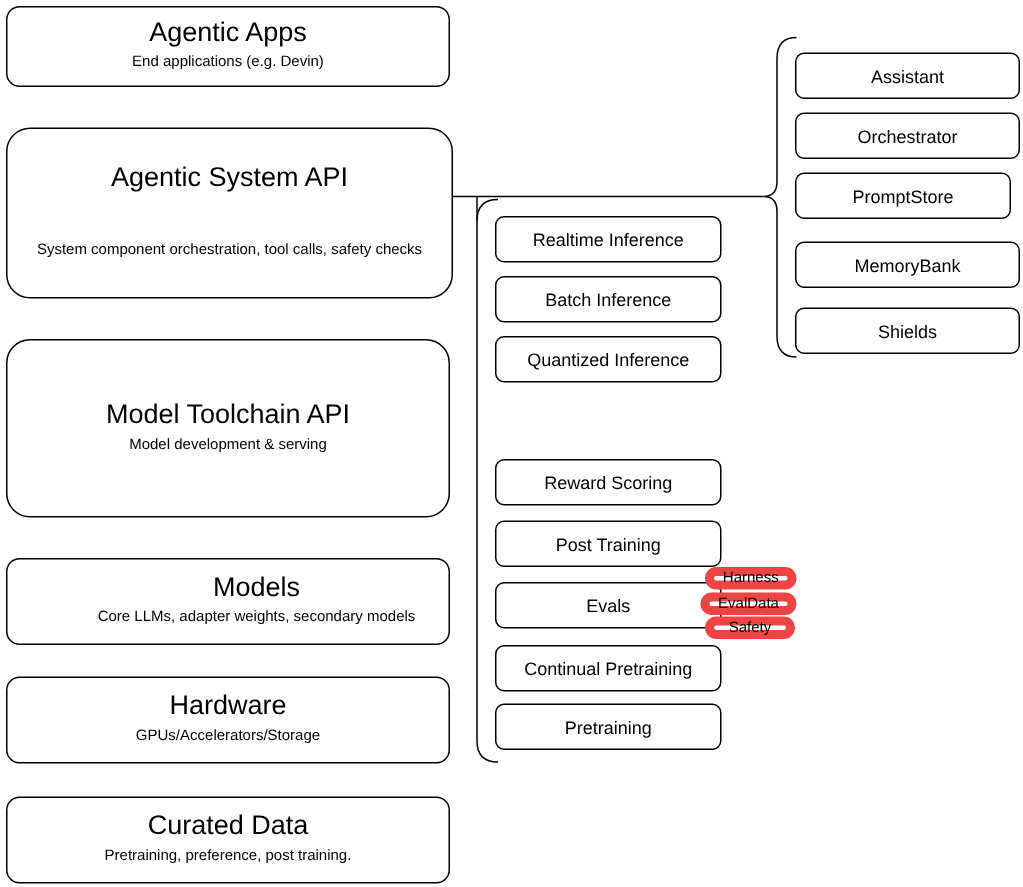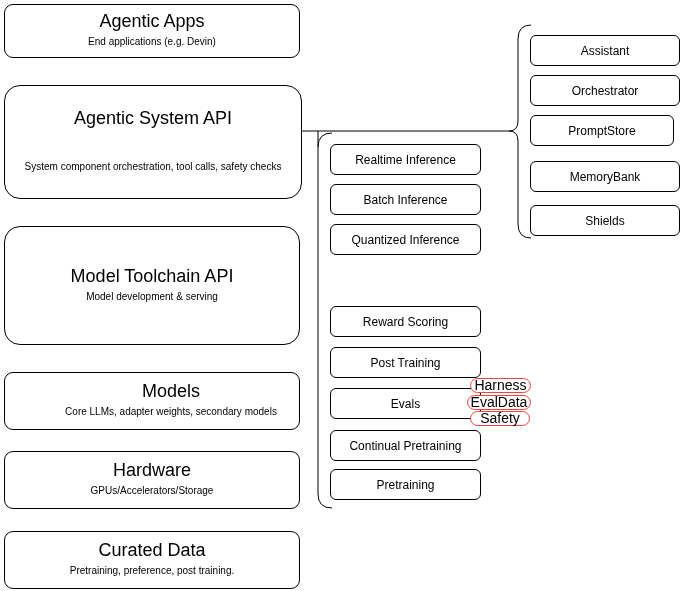--- a/index.html
+++ b/index.html
@@ -26,24 +26,24 @@
   .layer .subtitle { font-size:10px; line-height:12px; margin-top:7px; padding:0 6px; }
   .item {
     border-radius:6px;
     font-size:12px;
     line-height:14px;
     padding:0 10px;
   }
   .pill {
     position:absolute;
     box-sizing:border-box;
-    border:1px solid #ef4444;
+    border:6px solid #ef4444;
     background:#ffffff;
     border-radius:8px;
-    font-size:14px;
+    font-size:10px;
     line-height:13px;
     display:flex;
     align-items:center;
     justify-content:center;
     z-index:3;
   }
   #connectors {
     position:absolute;
     top:0; left:0;
     width:682px; height:591px;

